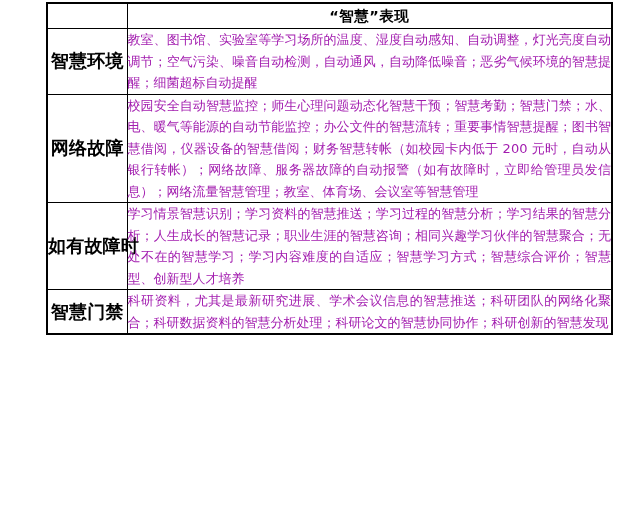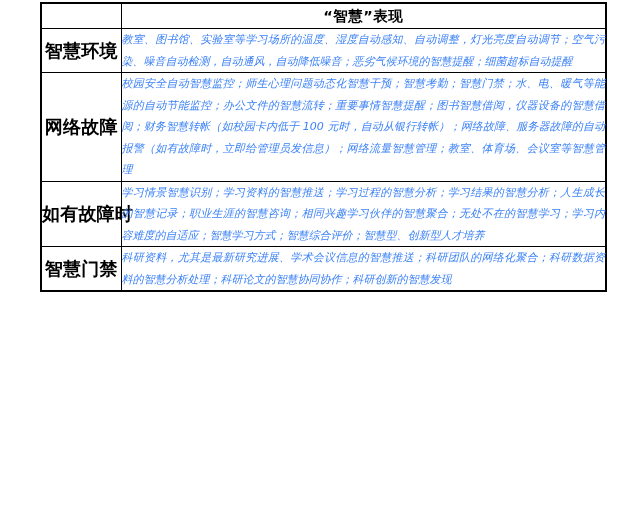--- a/index.html
+++ b/index.html
@@ -14,21 +14,21 @@
     font-family: "DejaVu Sans", "Liberation Sans", sans-serif;
   }
   #sheet {
     position: relative;
     width: 640px;
     height: 525px;
     background: #ffffff;
   }
   table.smart-table {
     position: absolute;
-    left: 40px;
+    left: 46px;
     top: 2px;
     width: 565px;
     border-collapse: collapse;
     table-layout: fixed;
     background: #ffffff;
     border: 2px solid #000000;
   }
   table.smart-table td {
     border: 1px solid #000000;
     vertical-align: middle;
@@ -58,28 +58,27 @@
     text-align: center;
     font-weight: bold;
     font-size: 18px;
     color: #000000;
     letter-spacing: 0.2px;
     white-space: nowrap;
   }
 
   
   td.cat-body {
-    font-size: 11px;
+    font-size: 13px;
     line-height: 21.5px;
-    color: #3b82f6;
+    color: #a21caf;
     text-align: justify;
     text-justify: inter-ideograph;
     padding: 2px 5px 3px 5px;
     word-break: break-all;
-    font-style: italic;
   }
   .body-text {
     display: block;
   }
 </style>
 </head>
 <body>
 
 <div id="sheet">
 
@@ -98,21 +97,21 @@
       <tr>
         <td class="cat-label">智慧环境</td>
         <td class="cat-body">
           <span class="body-text">教室、图书馆、实验室等学习场所的温度、湿度自动感知、自动调整，灯光亮度自动调节；空气污染、噪音自动检测，自动通风，自动降低噪音；恶劣气候环境的智慧提醒；细菌超标自动提醒</span>
         </td>
       </tr>
 
       <tr>
         <td class="cat-label">网络故障</td>
         <td class="cat-body">
-          <span class="body-text">校园安全自动智慧监控；师生心理问题动态化智慧干预；智慧考勤；智慧门禁；水、电、暖气等能源的自动节能监控；办公文件的智慧流转；重要事情智慧提醒；图书智慧借阅，仪器设备的智慧借阅；财务智慧转帐（如校园卡内低于 100 元时，自动从银行转帐）；网络故障、服务器故障的自动报警（如有故障时，立即给管理员发信息）；网络流量智慧管理；教室、体育场、会议室等智慧管理</span>
+          <span class="body-text">校园安全自动智慧监控；师生心理问题动态化智慧干预；智慧考勤；智慧门禁；水、电、暖气等能源的自动节能监控；办公文件的智慧流转；重要事情智慧提醒；图书智慧借阅，仪器设备的智慧借阅；财务智慧转帐（如校园卡内低于 200 元时，自动从银行转帐）；网络故障、服务器故障的自动报警（如有故障时，立即给管理员发信息）；网络流量智慧管理；教室、体育场、会议室等智慧管理</span>
         </td>
       </tr>
 
 
       <tr>
         <td class="cat-label">如有故障时</td>
         <td class="cat-body">
           <span class="body-text">学习情景智慧识别；学习资料的智慧推送；学习过程的智慧分析；学习结果的智慧分析；人生成长的智慧记录；职业生涯的智慧咨询；相同兴趣学习伙伴的智慧聚合；无处不在的智慧学习；学习内容难度的自适应；智慧学习方式；智慧综合评价；智慧型、创新型人才培养</span>
         </td>
       </tr>

